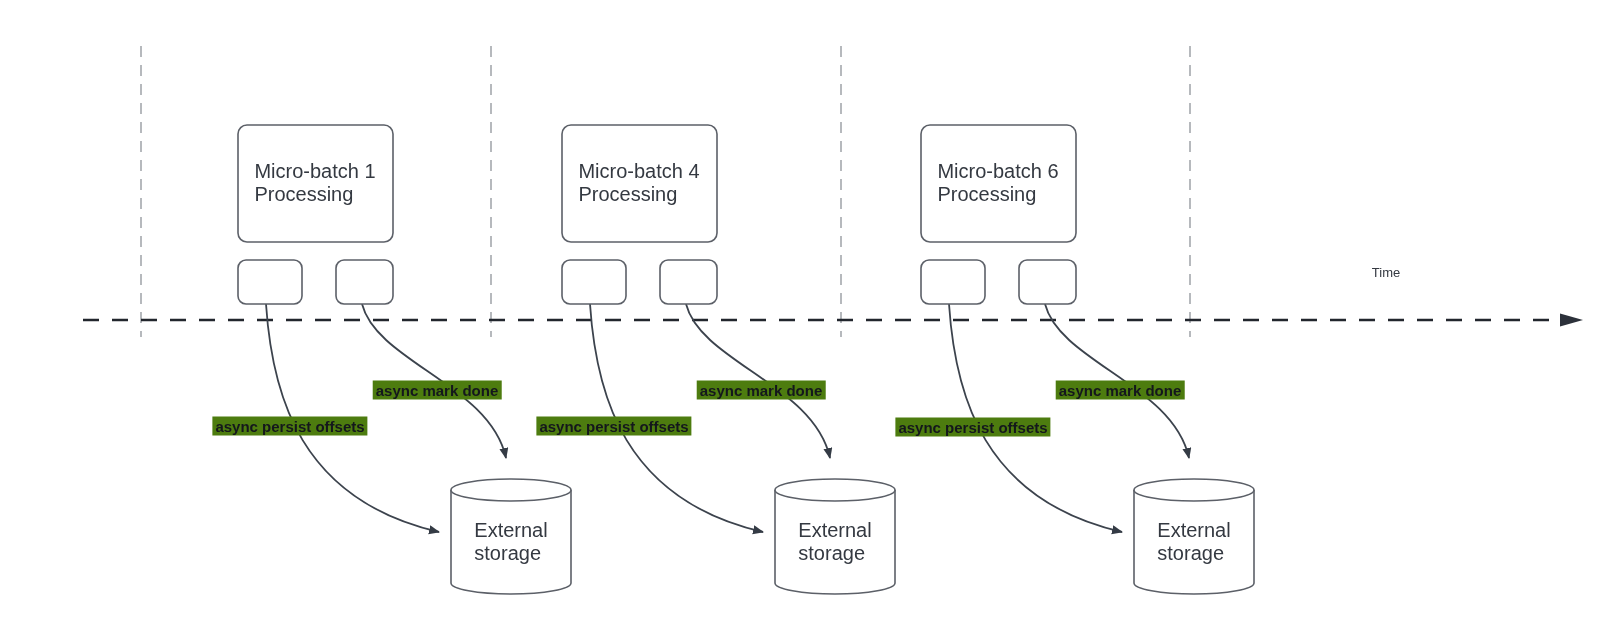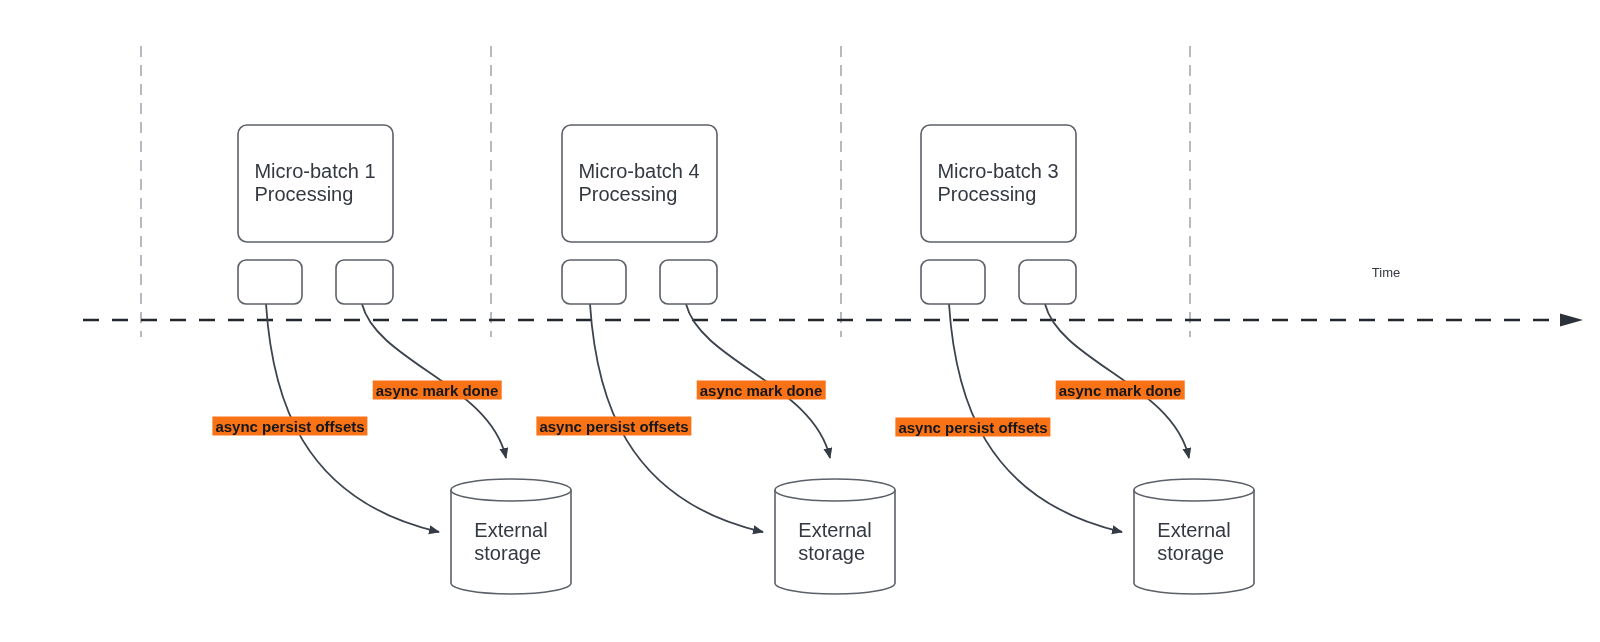--- a/index.html
+++ b/index.html
@@ -20,21 +20,21 @@
   .box-lbl{
     font-size:20px;
     line-height:23px;
     color:#343941;
   }
   .edge-lbl{
     font-size:15px;
     font-weight:bold;
     line-height:17px;
     color:#14171c;
-    background:#f97316;
+    background:#4d7c0f;
     padding:1px 3px;
     white-space:nowrap;
   }
   .time-lbl{
     font-size:13px;
     color:#343941;
   }
 </style>
 </head>
 <body>
@@ -102,21 +102,21 @@
   <div class="lbl box-lbl" style="left:511px;  top:542px;">External
 storage</div>
 
   <div class="lbl box-lbl" style="left:639px;  top:183px;">Micro-batch 4
 Processing</div>
   <div class="lbl edge-lbl" style="left:614px;  top:426px;">async persist offsets</div>
   <div class="lbl edge-lbl" style="left:761px;  top:390px;">async mark done</div>
   <div class="lbl box-lbl" style="left:835px;  top:542px;">External
 storage</div>
 
-  <div class="lbl box-lbl" style="left:998px;  top:183px;">Micro-batch 3
+  <div class="lbl box-lbl" style="left:998px;  top:183px;">Micro-batch 6
 Processing</div>
   <div class="lbl edge-lbl" style="left:973px;  top:427px;">async persist offsets</div>
   <div class="lbl edge-lbl" style="left:1120px; top:390px;">async mark done</div>
   <div class="lbl box-lbl" style="left:1194px; top:542px;">External
 storage</div>
 
   <div class="lbl time-lbl" style="left:1386px; top:272px;">Time</div>
 
 </div>
 

